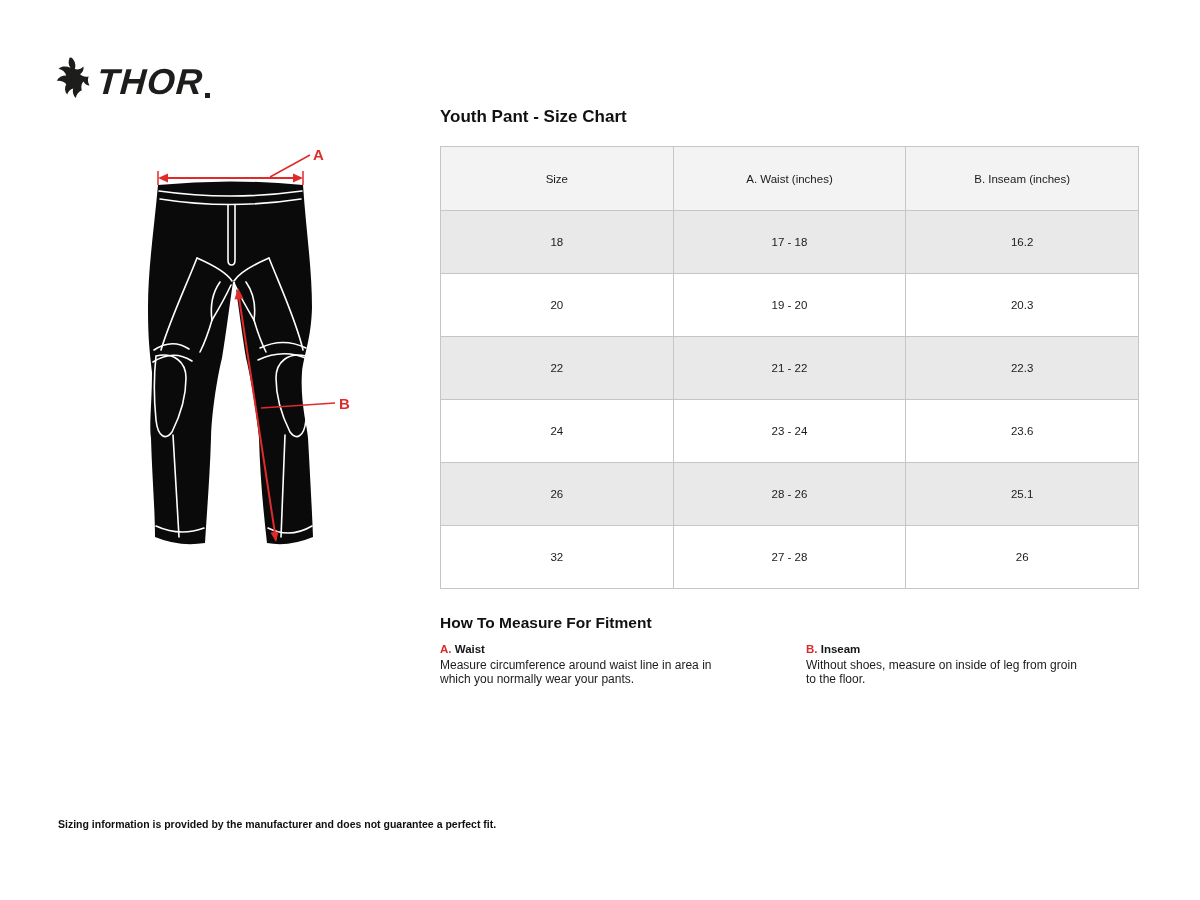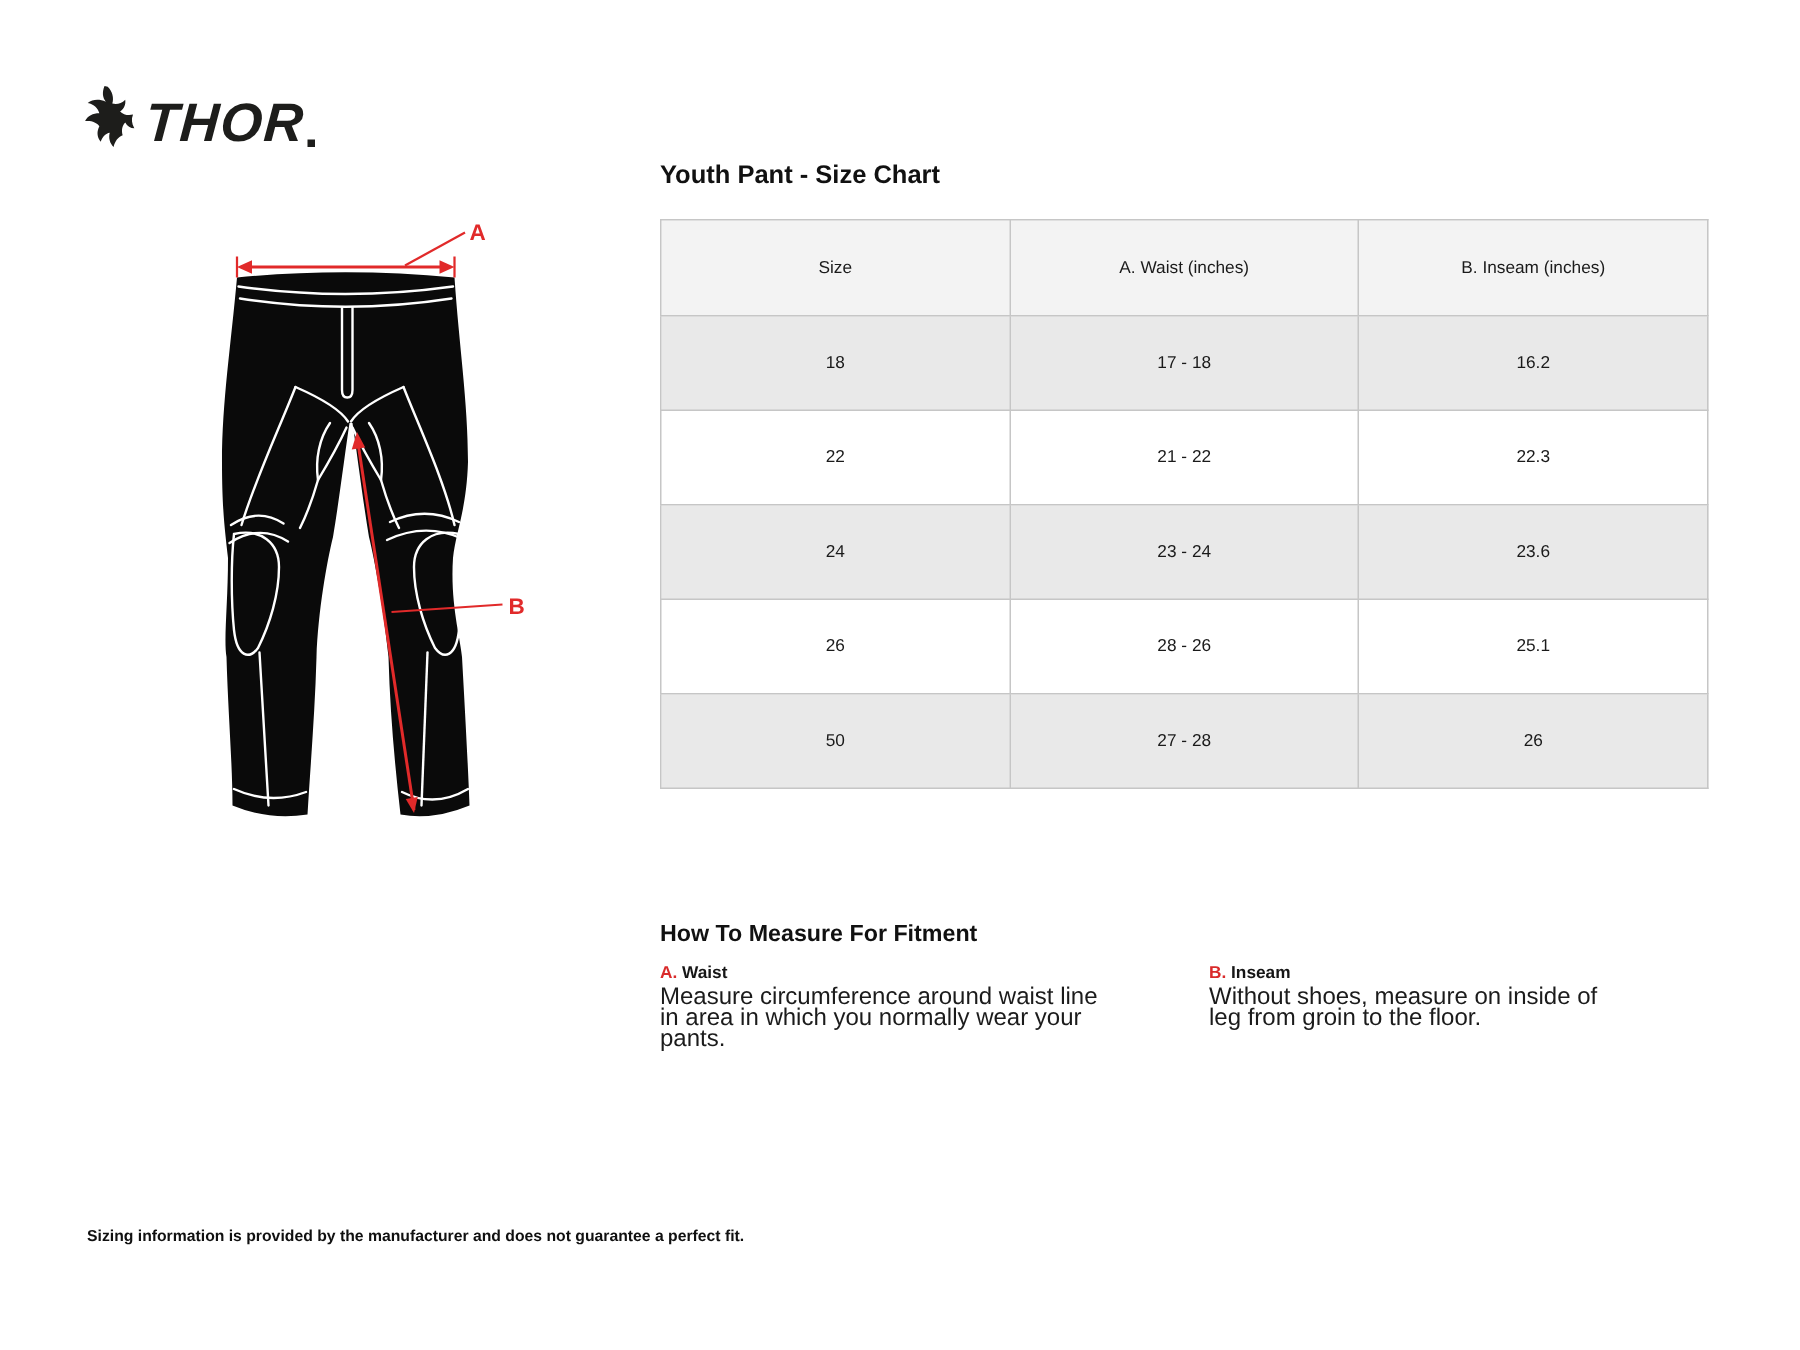--- a/index.html
+++ b/index.html
@@ -27,21 +27,21 @@
   .size-table tbody tr:nth-child(odd) td { background:#e9e9e9; }
 
   
   .measure { position:absolute; left:440px; top:614px; width:700px; }
   .measure h2 { font-size:15.5px; font-weight:bold; color:#111; margin-bottom:11px; }
   .measure-cols { display:flex;gap:36px; }
   .measure-item.a { width:330px; }
   .measure-item.b { width:290px; }
   .measure-label { font-size:11.5px; font-weight:bold; color:#161616; margin-bottom:3px; }
   .measure-label .letter { color:#d92b2b; }
-  .measure-item p { font-size:16px; line-height:14px; color:#1b1b1b; }
+  .measure-item p { font-size:12px; line-height:14px; color:#1b1b1b; }
   .measure-item.a p { width:295px; }
   .measure-item.b p { width:275px; }
 
   
   .footnote { position:absolute; left:58px; top:818px; font-size:10.5px; font-weight:bold;
               line-height:12.5px; color:#101010; }
 
   .red-text { fill:#e12a2a; font-family:"Liberation Sans", sans-serif; font-weight:bold; font-size:15px; }
 </style>
 </head>
@@ -140,36 +140,41 @@
         <th>B. Inseam (inches)</th>
       </tr>
     </thead>
     <tbody>
       <tr>
         <td>18</td>
         <td>17 - 18</td>
         <td>16.2</td>
       </tr>
       <tr>
+        <td>20</td>
+        <td>19 - 20</td>
+        <td>20.3</td>
+      </tr>
+      <tr>
         <td>22</td>
         <td>21 - 22</td>
         <td>22.3</td>
       </tr>
       <tr>
         <td>24</td>
         <td>23 - 24</td>
         <td>23.6</td>
       </tr>
       <tr>
         <td>26</td>
         <td>28 - 26</td>
         <td>25.1</td>
       </tr>
       <tr>
-        <td>50</td>
+        <td>32</td>
         <td>27 - 28</td>
         <td>26</td>
       </tr>
     </tbody>
   </table>
 
   <section class="measure">
     <h2>How To Measure For Fitment</h2>
     <div class="measure-cols">
       <div class="measure-item a">

